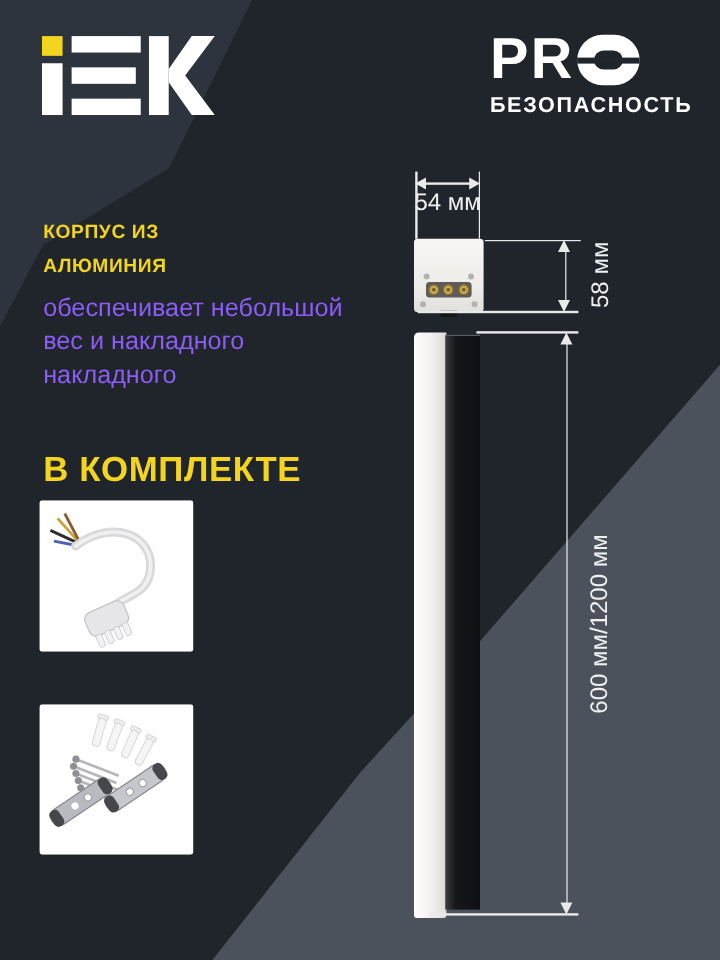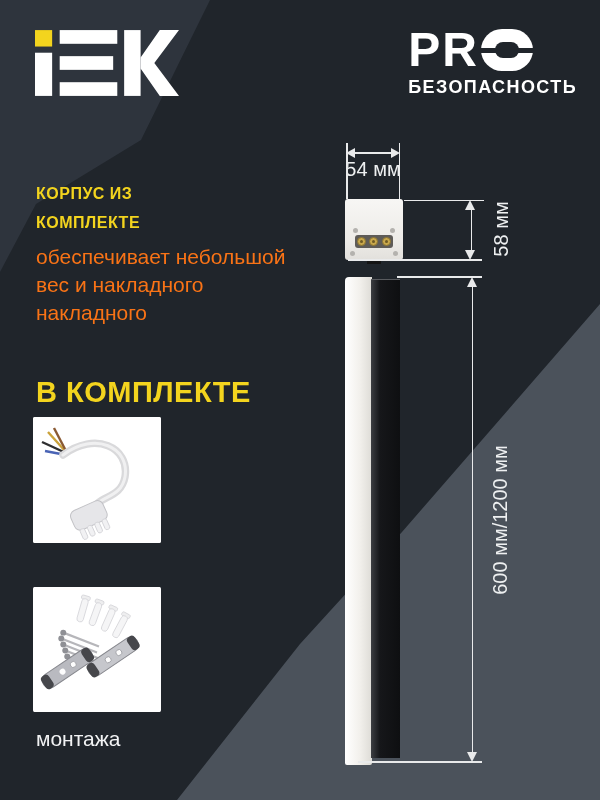--- a/index.html
+++ b/index.html
@@ -29,21 +29,21 @@
   }
   .pro-o{position:relative;width:52px;height:42px;background:#FFFFFF;border-radius:21px;margin-left:2px;}
   .pro-o-counter{position:absolute;left:14px;right:14px;top:13px;bottom:13px;background:#20252B;border-radius:8px;}
   .pro-o-slit{position:absolute;left:0;right:0;top:50%;height:5px;margin-top:-2.5px;background:#20252B;}
   .pro-subtitle{
     margin-top:5px;color:#FFFFFF;font-weight:bold;font-size:18px;
     letter-spacing:1.4px;white-space:nowrap;text-align:center;
   }
   
   .feature-heading{position:absolute;left:36px;top:179px;color:#F3D41E;font-size:16px;font-weight:bold;line-height:29px;letter-spacing:.5px;}
-  .feature-body{position:absolute;left:36px;top:243px;color:#f97316;font-size:21px;line-height:28px;font-weight:400;}
+  .feature-body{position:absolute;left:36px;top:243px;color:#8b5cf6;font-size:21px;line-height:28px;font-weight:400;}
   .kit-heading{position:absolute;left:36px;top:376px;color:#F3D41E;font-size:29px;font-weight:bold;letter-spacing:.5px;}
   .kit-box{position:absolute;left:33px;width:128px;background:#FFFFFF;border-radius:2px;overflow:hidden;}
   .kit-box-1{top:417px;height:126px;}
   .kit-box-2{top:587px;height:125px;}
   .kit-caption{position:absolute;left:36px;color:#F2F3F4;font-size:21px;line-height:28px;font-weight:400;}
   .kit-caption-1{top:555px;}
   .kit-caption-2{top:725px;}
   
   .dim-text{color:#EEF0F1;font-size:20px;font-weight:400;white-space:nowrap;}
   .lbl-width{position:absolute;left:335px;top:113px;width:76px;text-align:center;margin-top:45px;}
@@ -110,21 +110,21 @@
       <span class="pro-o">
         <span class="pro-o-counter"></span>
         <span class="pro-o-slit"></span>
       </span>
     </div>
     <div class="pro-subtitle">БЕЗОПАСНОСТЬ</div>
   </div>
 
   <div class="feature-heading">
     <div>КОРПУС ИЗ</div>
-    <div>КОМПЛЕКТЕ</div>
+    <div>АЛЮМИНИЯ</div>
   </div>
   <div class="feature-body">
     <div>обеспечивает небольшой</div>
     <div>вес и накладного</div>
     <div>накладного</div>
   </div>
 
   <div class="kit-heading">В КОМПЛЕКТЕ</div>
 
   <div class="kit-box kit-box-1">
@@ -192,21 +192,20 @@
       <g transform="translate(52,80) rotate(-34)">
         <rect x="0" y="0" width="58" height="15" rx="7" fill="#c6c7cc" stroke="#86878d" stroke-width="1"></rect>
         <rect x="0" y="0" width="9" height="15" rx="4" fill="#46474b"></rect>
         <rect x="49" y="0" width="9" height="15" rx="4" fill="#46474b"></rect>
         <circle cx="23" cy="7.5" r="3" fill="#fdfdfd" stroke="#9a9ba1" stroke-width="0.8"></circle>
         <circle cx="36" cy="7.5" r="3" fill="#fdfdfd" stroke="#9a9ba1" stroke-width="0.8"></circle>
       </g>
     </svg>
   </div>
   <div class="kit-caption kit-caption-2">
-    <div>монтажа</div>
   </div>
 
   <div class="dim-text lbl-width">54 мм</div>
   <div class="dim-line" style="left:350px;top:152px;width:46px;height:1.6px;"></div>
   <div class="arrowhead ah-left" style="left:346px;top:148px;"></div>
   <div class="arrowhead ah-right" style="left:391px;top:148px;"></div>
   <div class="dim-line" style="left:346px;top:143px;width:1.5px;height:56px;"></div>
   <div class="dim-line" style="left:398.5px;top:143px;width:1.5px;height:56px;"></div>
 
   <div class="endview">

